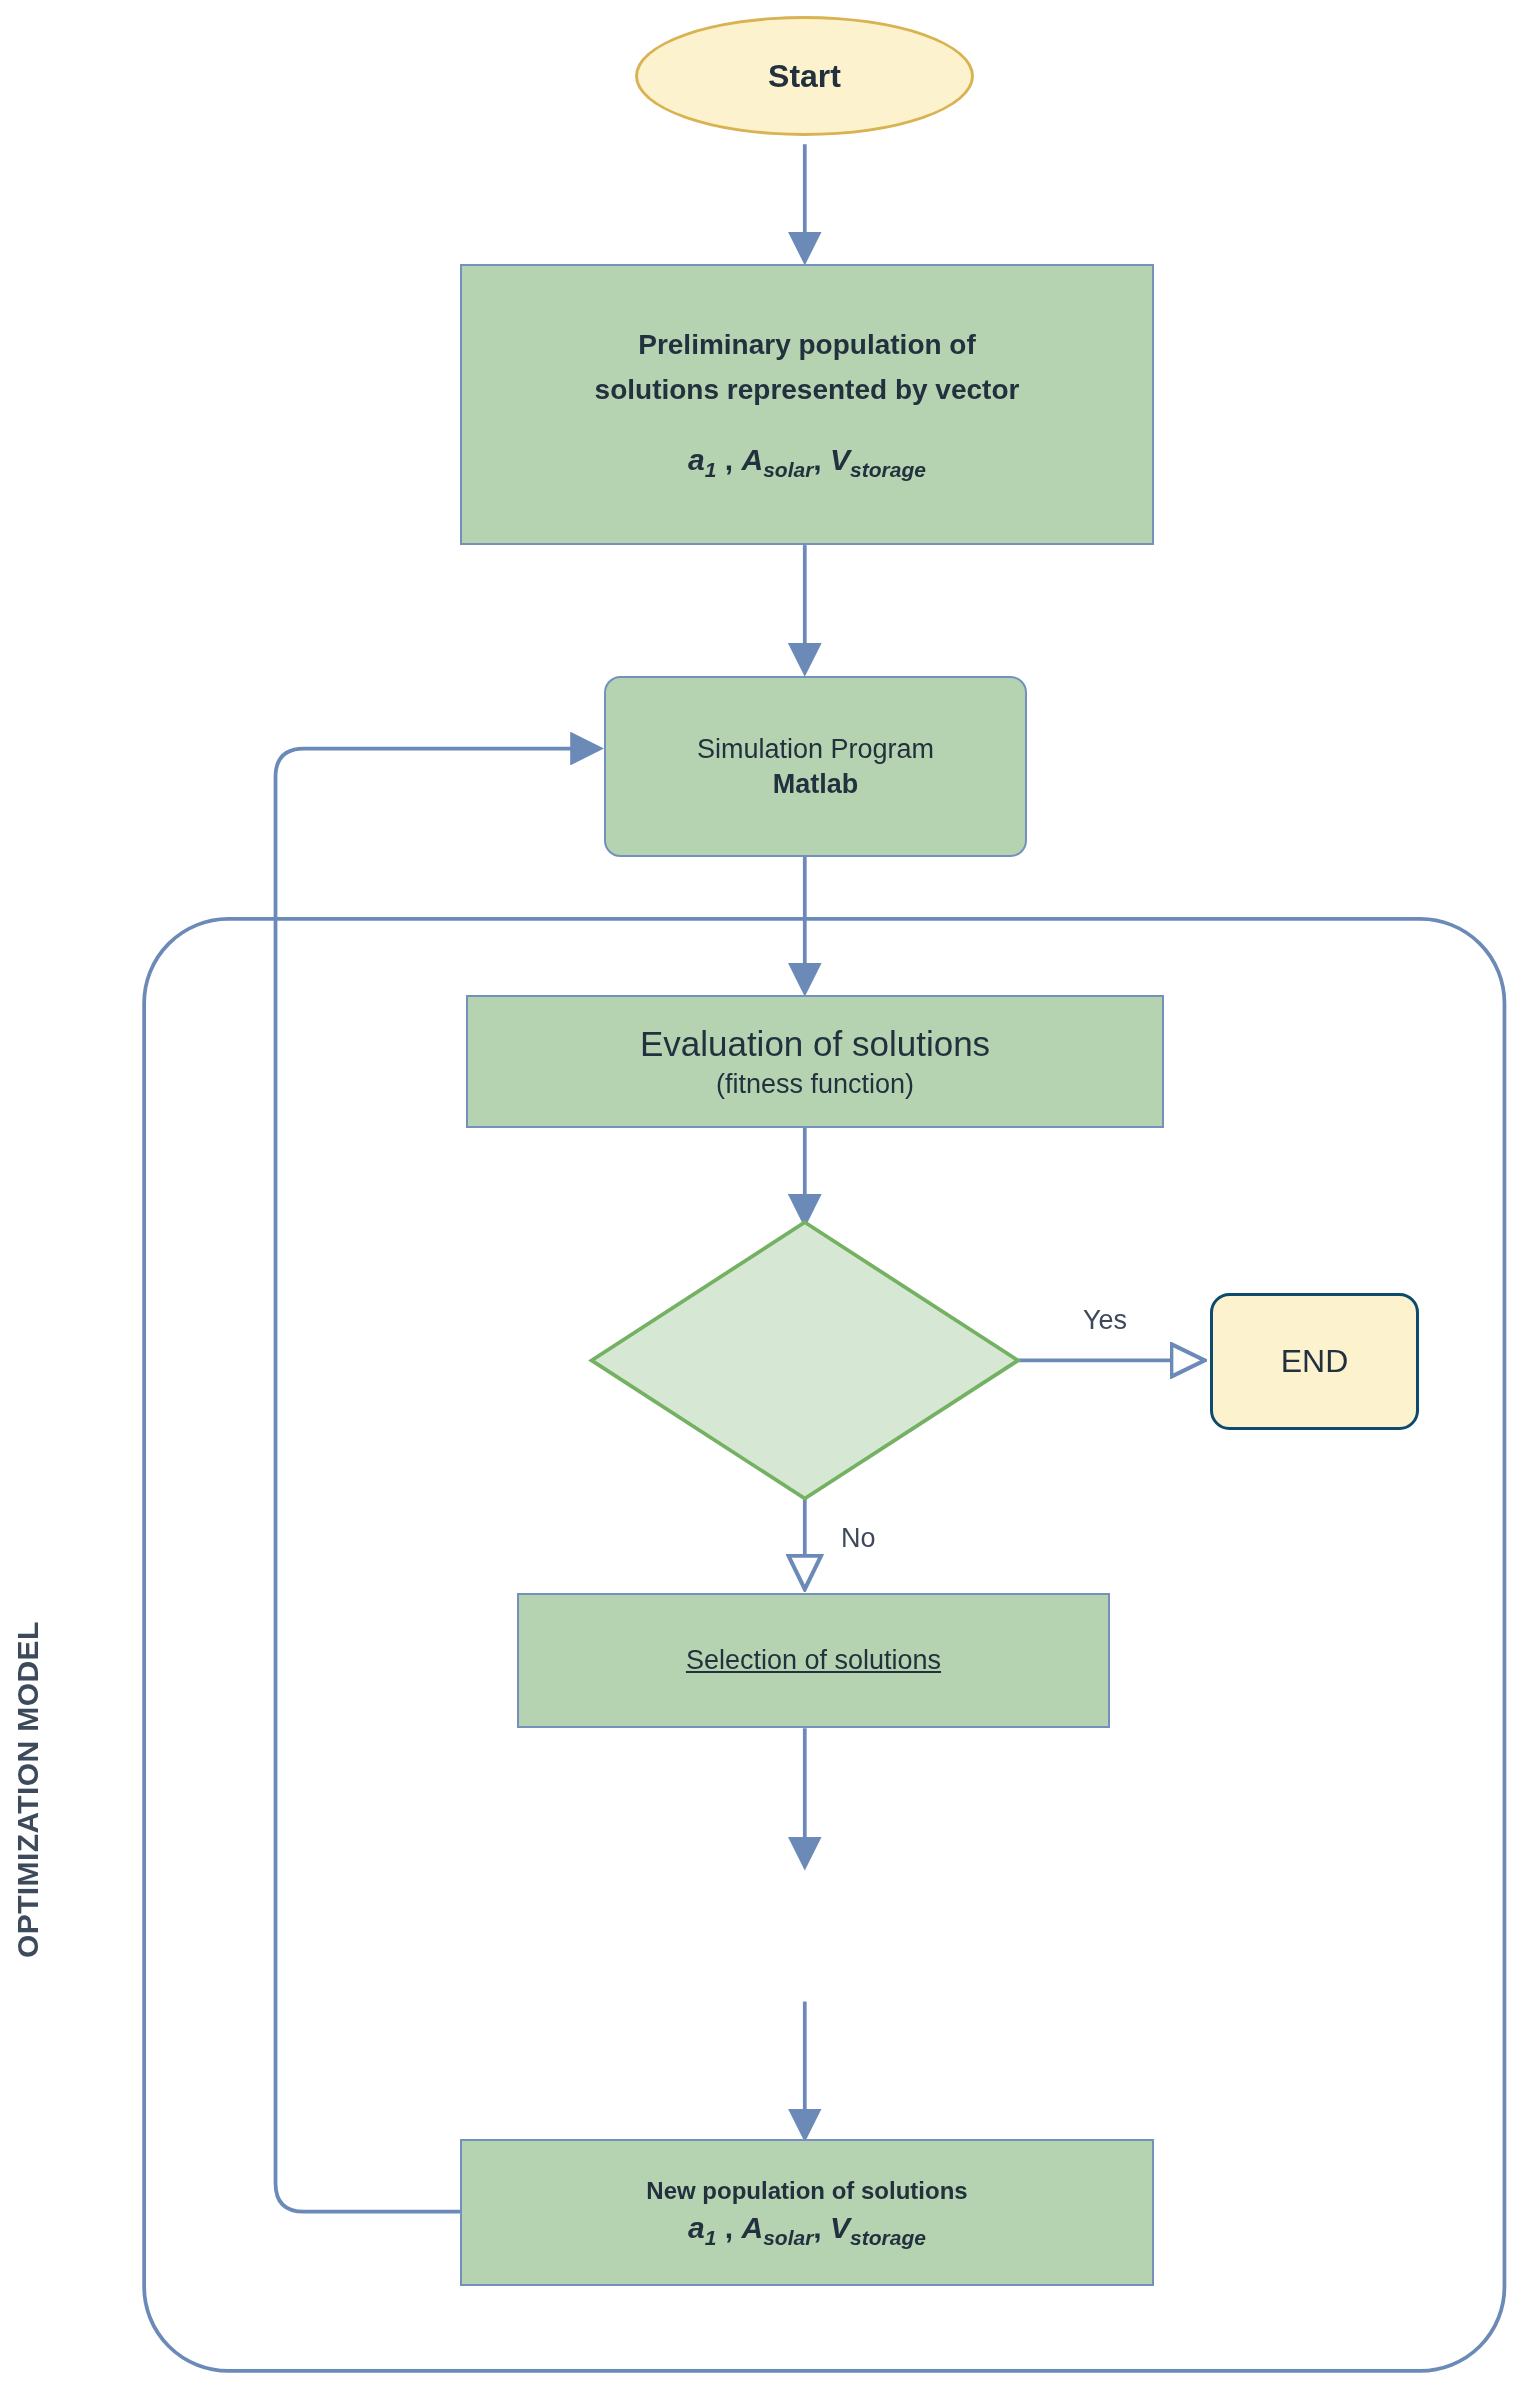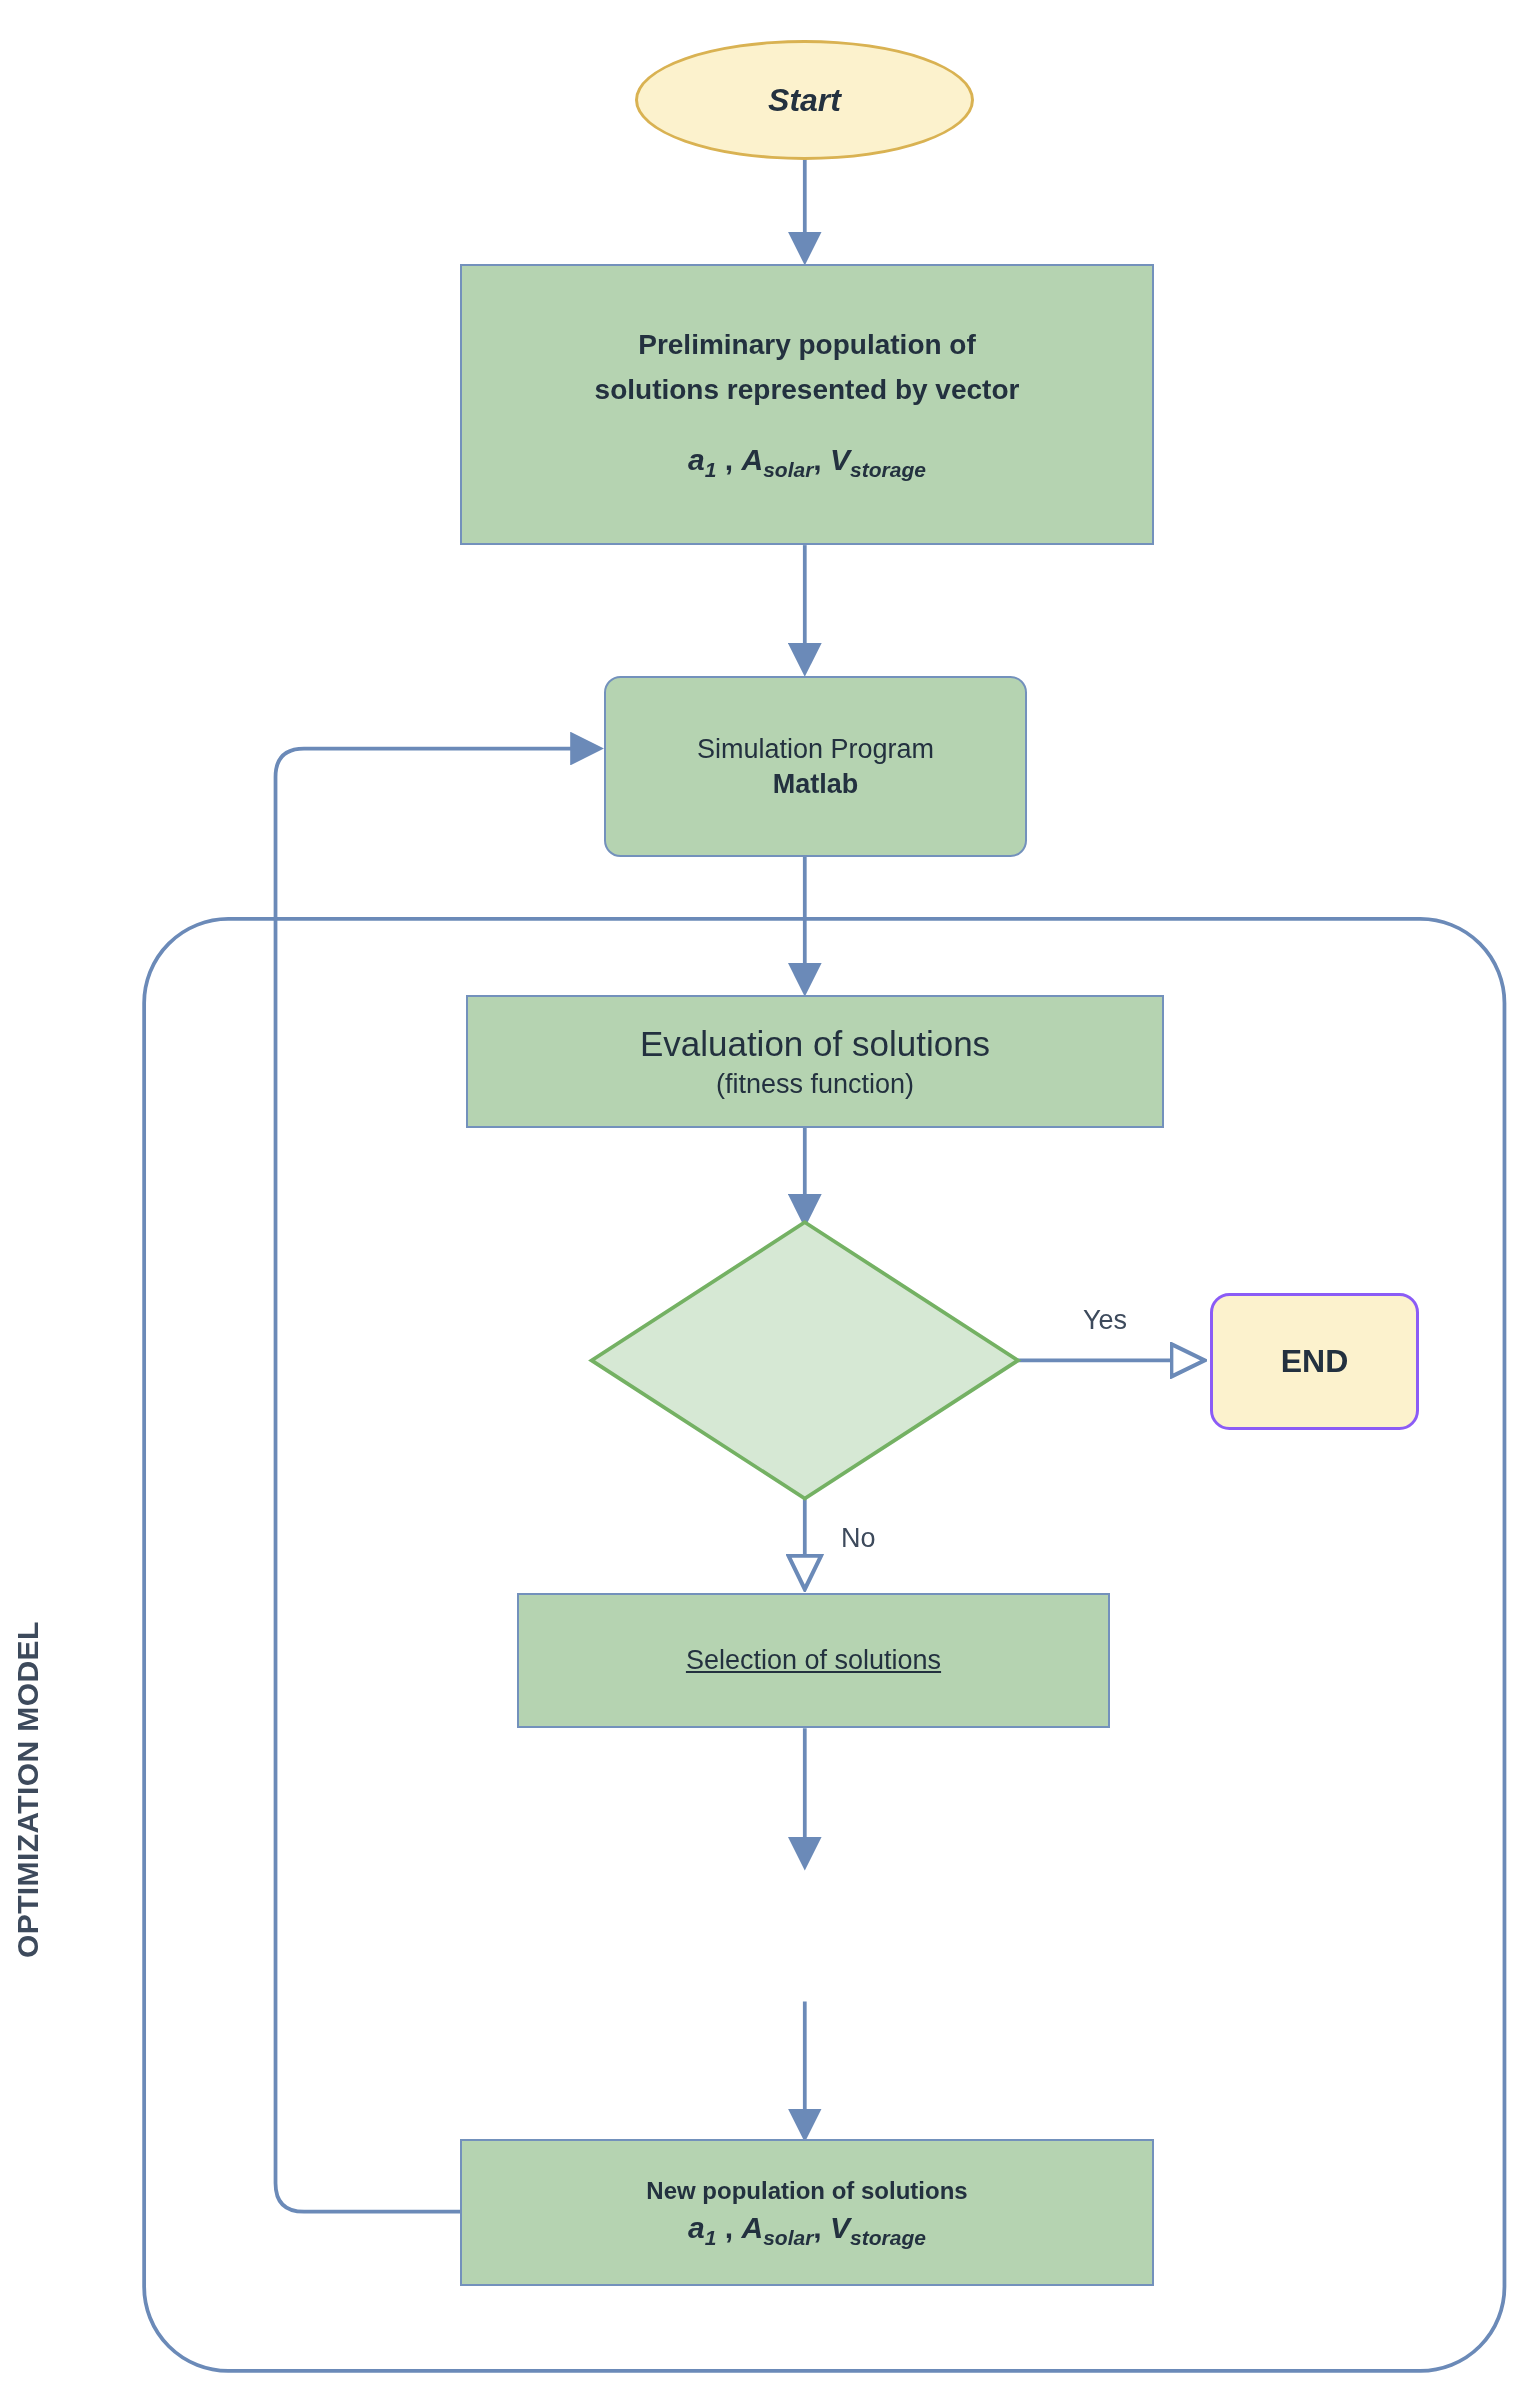--- a/index.html
+++ b/index.html
@@ -5,21 +5,21 @@
   html,body{margin:0;padding:0;background:#ffffff;}
   body{width:1539px;height:2401px;position:relative;overflow:hidden;
        font-family:"Liberation Sans","DejaVu Sans",sans-serif;}
   #canvas{position:absolute;left:0;top:0;width:1539px;height:2401px;}
   svg.layer{position:absolute;left:0;top:0;width:1539px;height:2401px;pointer-events:none;}
   .node{position:absolute;box-sizing:border-box;display:flex;flex-direction:column;
         align-items:center;justify-content:center;text-align:center;}
   .green-rect{background:#B5D3B1;border:2.3px solid #7391BC;}
   .green-round{background:#B5D3B1;border:2.3px solid #7391BC;border-radius:16.5px;}
   .cream-oval{background:#FCF2CD;border:3px solid #D9B252;border-radius:50%;}
-  .cream-round{background:#FCF2CD;border:3px solid #8b5cf6;border-radius:19.5px;font-weight:bold;}
+  .cream-round{background:#FCF2CD;border:3px solid #0c4a6e;border-radius:19.5px;}
   .t-dark{color:#23313F;}
   .bold{font-weight:bold;}
   .ln1{line-height:1.28;}
   .sub{font-size:0.70em;vertical-align:-0.32em;font-style:italic;}
   .ital{font-style:italic;}
   .vlabel{position:absolute;font-weight:bold;color:#3D4A5C;letter-spacing:0.4px;
           transform-origin:left bottom;white-space:nowrap;}
   .edge-label{position:absolute;color:#3D4A5C;white-space:nowrap;}
   .diamond-text{position:absolute;width:315px;text-align:center;color:#0B4A26;
                 font-weight:normal;line-height:1.3;}
@@ -53,21 +53,21 @@
 
     <path d="M 1072 1996 L 1072 2116" fill="none" stroke="#6B8AB8" stroke-width="5" marker-end="url(#arrowHollow)"></path>
 
     <path d="M 1072 2302 L 1072 2484" fill="none" stroke="#6B8AB8" stroke-width="5" marker-end="url(#arrowFilled)"></path>
 
     <path d="M 1072 2666 L 1072 2846" fill="none" stroke="#6B8AB8" stroke-width="5" marker-end="url(#arrowFilled)"></path>
 
     <path d="M 613 2946 L 405 2946 Q 367 2946 367 2908 L 367 1035 Q 367 997 405 997 L 797 997" fill="none" stroke="#6B8AB8" stroke-width="5" marker-end="url(#arrowFilled)"></path>
   </svg>
 
-  <div class="node cream-oval" style="left:635px;top:40px;width:339px;height:120px;font-style:italic;">
+  <div class="node cream-oval" style="left:635px;top:16px;width:339px;height:120px;">
     <span class="t-dark bold" style="font-size:32px;">Start</span>
   </div>
 
   <div class="node green-rect" style="left:460px;top:264px;width:694px;height:281px;padding:13.5px 19.5px;">
     <span class="t-dark bold ln1" style="font-size:28px;">Preliminary population of</span>
     <span class="t-dark bold ln1" style="font-size:28px;margin-top:9px;">solutions represented by vector</span>
     <span class="t-dark bold" style="font-size:30px;margin-top:36px;">
       <span class="ital">a</span><span class="sub ital">1</span><span> , </span><span class="ital">A</span><span class="sub ital">solar</span><span>, </span><span class="ital">V</span><span class="sub ital">storage</span>
     </span>
   </div>

